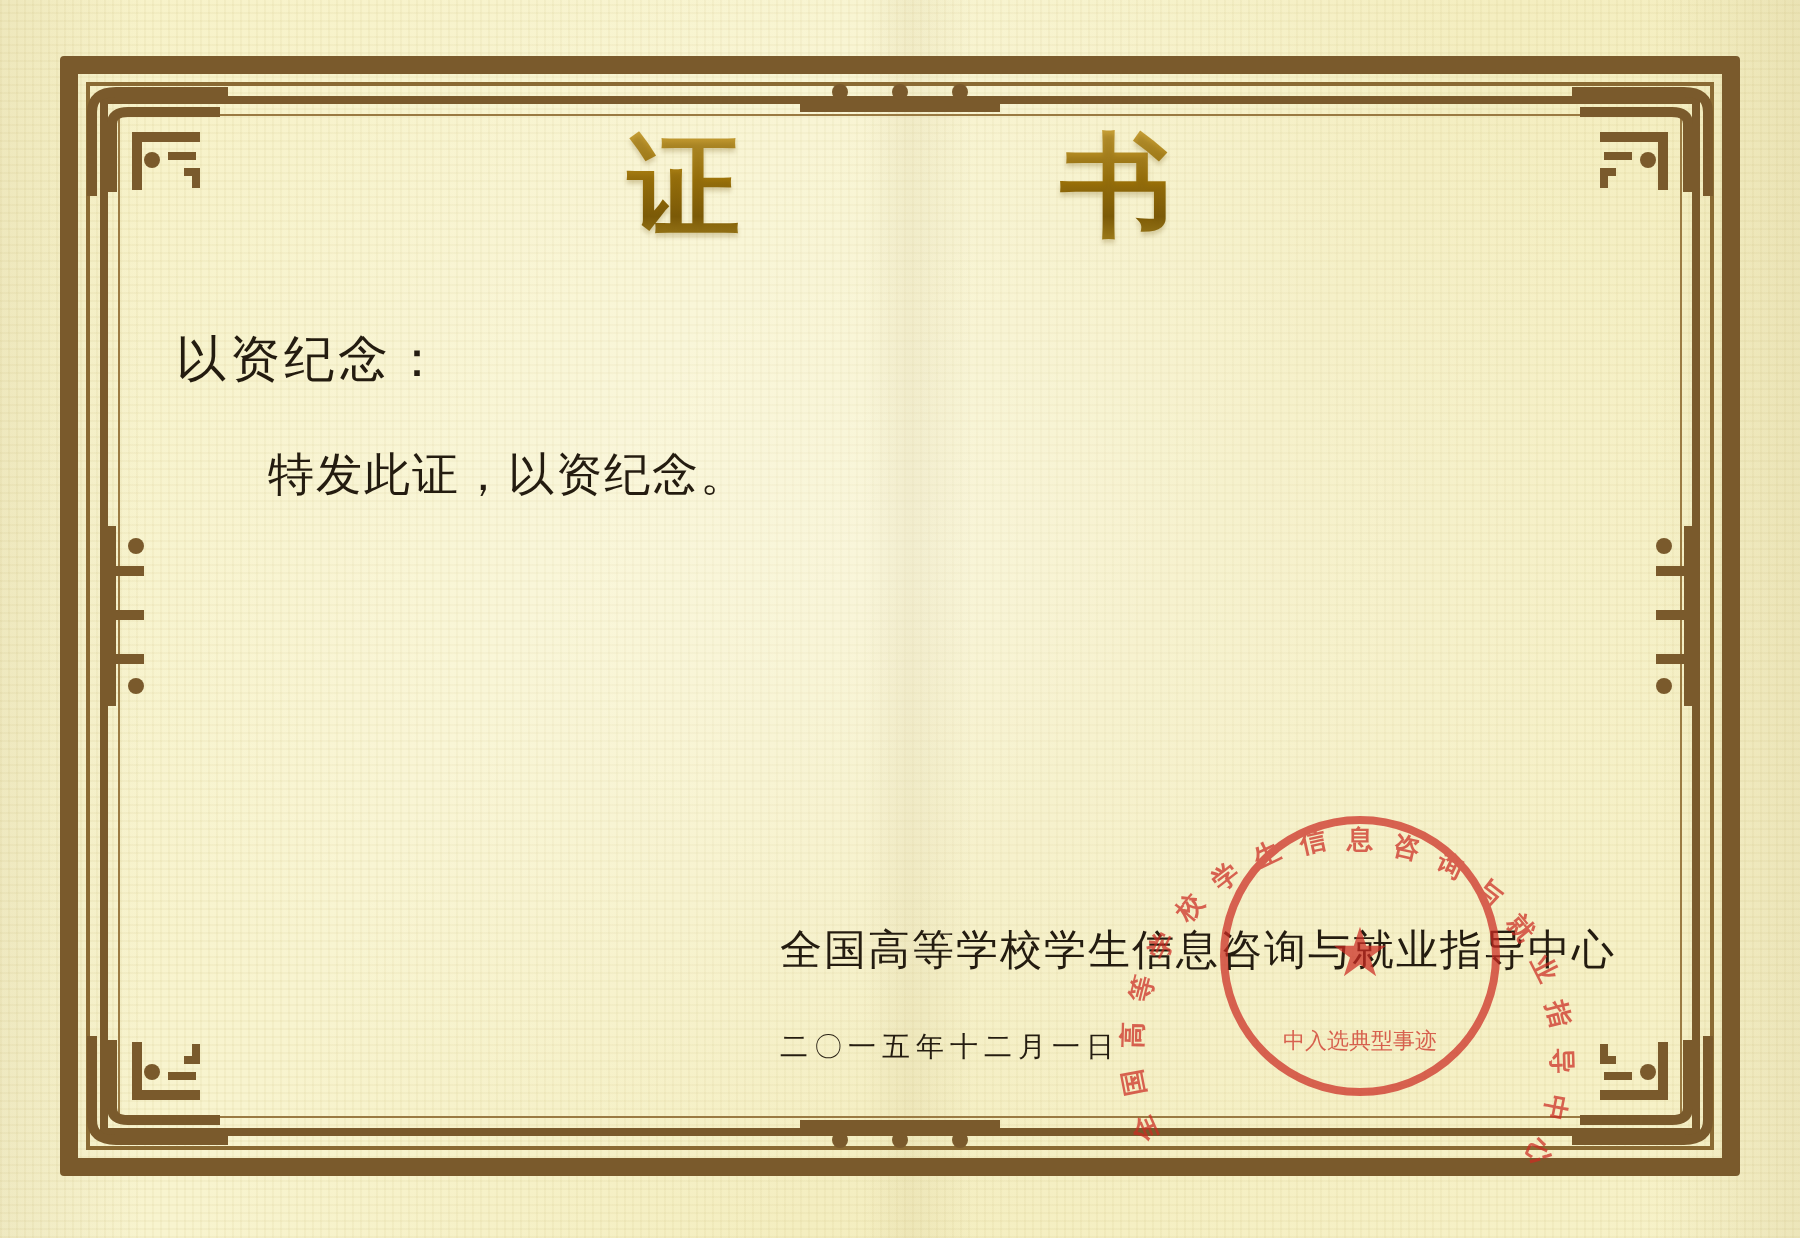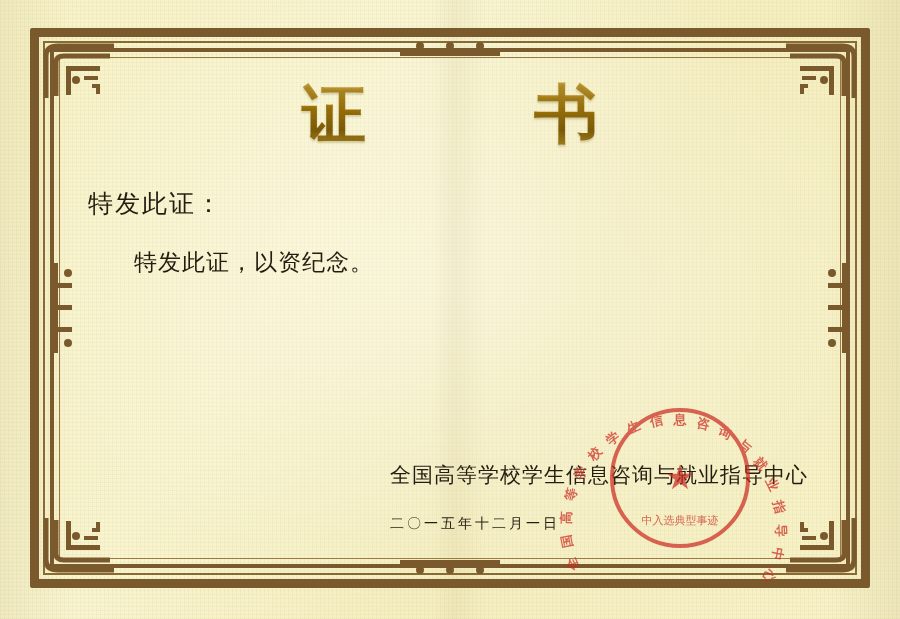--- a/index.html
+++ b/index.html
@@ -98,23 +98,23 @@
   #content {
     position: absolute;
     left: 70px;
     top: 60px;
     width: 760px;
     height: 496px;
   }
 
   #cert-title {
     text-align: center;
-    margin-top: 20px;
-    font-family: "DejaVu Serif", "Liberation Serif", serif;
-    font-size: 64px;
+    margin-top: 4px;
+    font-family: "DejaVu Serif", "Liberation Serif", serif;
+    font-size: 56px;
     font-weight: bold;
     letter-spacing: 52px;
     text-indent: 52px;
     line-height: 1.05;
     color: #a87f15;
     background: linear-gradient(180deg, #c9a23a 0%, #9c7208 45%, #7d5a05 75%, #b08d22 100%);
     -webkit-background-clip: text;
     background-clip: text;
     -webkit-text-fill-color: transparent;
     text-shadow: 0 2px 2px rgba(120,90,20,0.25);
@@ -327,21 +327,21 @@
           <circle cx="90" cy="9" r="4"></circle>
         </g>
       </svg>
     </div>
   </div>
 
   <div id="content">
 
     <div id="cert-title">证　书</div>
 
-    <div id="salutation">特发此证：</div>
+    <div id="salutation">以资纪念：</div>
 
     <div id="body-block">
       <div class="body-line indent" id="closing-line">特发此证，以资纪念。</div>
     </div>
 
     <div id="signature-block">
       <div id="issuer">全国高等学校学生信息咨询与就业指导中心</div>
       <div id="issue-date">二〇一五年十二月一日</div>
     </div>
 

